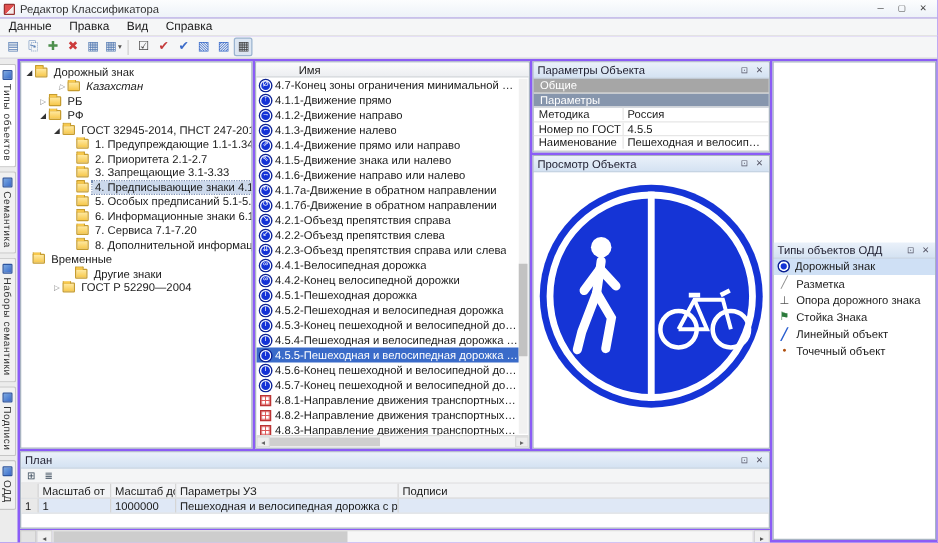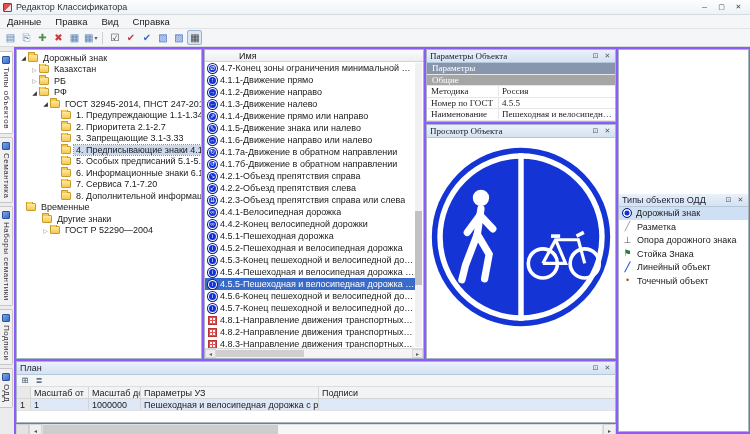--- a/index.html
+++ b/index.html
@@ -71,21 +71,21 @@
   .list-label{overflow:hidden;text-overflow:ellipsis;}
   .list-vscroll{position:absolute;right:1px;top:13px;bottom:11px;width:7px;background:#f1f1f1;}
   .list-vthumb{position:absolute;top:52%;height:26%;left:0;right:0;background:#c2c2c2;}
   .list-hscroll{height:10px;flex:none;display:flex;align-items:stretch;background:#f4f4f4;border-top:1px solid #ddd;}
   .hs-arrow{width:11px;display:flex;align-items:center;justify-content:center;font-size:6px;color:#666;background:#ededed;border:1px solid #d8d8d8;}
   .hs-track{flex:1;position:relative;}
   .hs-thumb{position:absolute;left:0;top:1px;bottom:1px;width:45%;background:#cfcfcf;}
 
   
   .props-col{flex:1;display:flex;flex-direction:column;gap:2px;min-width:0;}
-  .props-panel,.preview-panel{display:flex;flex-direction:column;background:#fff;border:1px solid #a8b4c2;min-height:0;font-family:Liberation Serif, serif;}
+  .props-panel,.preview-panel{display:flex;flex-direction:column;background:#fff;border:1px solid #a8b4c2;min-height:0;}
   .preview-panel{flex:1;}
   .panel-hdr{height:13px;flex:none;display:flex;align-items:center;padding:0 3px;font-size:9px;color:#223;
     background:linear-gradient(#eaf1fa,#d4e2f2);border-bottom:1px solid #b7c7da;}
   .hdr-btns{margin-left:auto;display:flex;gap:3px;}
   .hdr-btn{font-size:7px;color:#556;width:9px;text-align:center;}
   .prop-row{height:11.5px;display:flex;align-items:center;font-size:9px;border-bottom:1px solid #e6e6e6;overflow:hidden;}
   .prop-group{color:#fff;padding-left:5px;}
   .prop-group.tone-gray{background:#a6a6a6;}
   .prop-group.tone-blue{background:#8796ad;}
   .prop-name{width:72px;flex:none;padding-left:4px;border-right:1px solid #e6e6e6;white-space:nowrap;overflow:hidden;}
@@ -191,28 +191,28 @@
 
     <div class="central">
       <div class="top-row">
 
         <div class="tree-panel panelbox" id="tree-body">
             <div class="tree-row" style="padding-left: 2px;">
               <span class="tw-exp">◢</span>
               <span class="folder"></span>
               <span class="tree-label">Дорожный знак</span>
             </div>
+            <div class="tree-row" style="padding-left: 28px; font-style: italic;">
+              <span class="tw-exp collapsed">▷</span>
+              <span class="folder"></span>
+              <span class="tree-label">Казахстан</span>
+            </div>
             <div class="tree-row" style="padding-left: 13px;">
               <span class="tw-exp collapsed">▷</span>
               <span class="folder"></span>
-              <span class="tree-label">Казахстан</span>
-            </div>
-            <div class="tree-row" style="padding-left: 13px;">
-              <span class="tw-exp collapsed">▷</span>
-              <span class="folder"></span>
               <span class="tree-label">РБ</span>
             </div>
             <div class="tree-row" style="padding-left: 13px;">
               <span class="tw-exp">◢</span>
               <span class="folder"></span>
               <span class="tree-label">РФ</span>
             </div>
             <div class="tree-row" style="padding-left: 24px;">
               <span class="tw-exp">◢</span>
               <span class="folder"></span>
@@ -256,21 +256,21 @@
             <div class="tree-row" style="padding-left: 35px;">
               <span class="tw-exp"></span>
               <span class="folder"></span>
               <span class="tree-label">8. Дополнительной информации 8.1.1-8.24</span>
             </div>
             <div class="tree-row" style="">
               <span class="tw-exp"></span>
               <span class="folder"></span>
               <span class="tree-label">Временные</span>
             </div>
-            <div class="tree-row" style="padding-left: 16px;">
+            <div class="tree-row" style="padding-left: 34px;">
               <span class="tw-exp"></span>
               <span class="folder"></span>
               <span class="tree-label">Другие знаки</span>
             </div>
             <div class="tree-row" style="padding-left: 24px;">
               <span class="tw-exp collapsed">▷</span>
               <span class="folder"></span>
               <span class="tree-label">ГОСТ Р 52290—2004</span>
             </div>
           </div>
@@ -392,22 +392,22 @@
         <div class="props-col">
           <div class="props-panel">
             <div class="panel-hdr">
               <span>Параметры Объекта</span>
               <span class="hdr-btns">
                 <span class="hdr-btn">⊡</span>
                 <span class="hdr-btn">✕</span>
               </span>
             </div>
             <div id="props-body">
+                <div class="prop-row prop-group tone-gray">Общие</div>
                 <div class="prop-row prop-group tone-blue">Параметры</div>
-                <div class="prop-row prop-group tone-gray">Общие</div>
                 <div class="prop-row">
                   <span class="prop-name">Методика</span>
                   <span class="prop-value">Россия</span>
                 </div>
                 <div class="prop-row">
                   <span class="prop-name">Номер по ГОСТ</span>
                   <span class="prop-value">4.5.5</span>
                 </div>
                 <div class="prop-row">
                   <span class="prop-name">Наименование</span>

